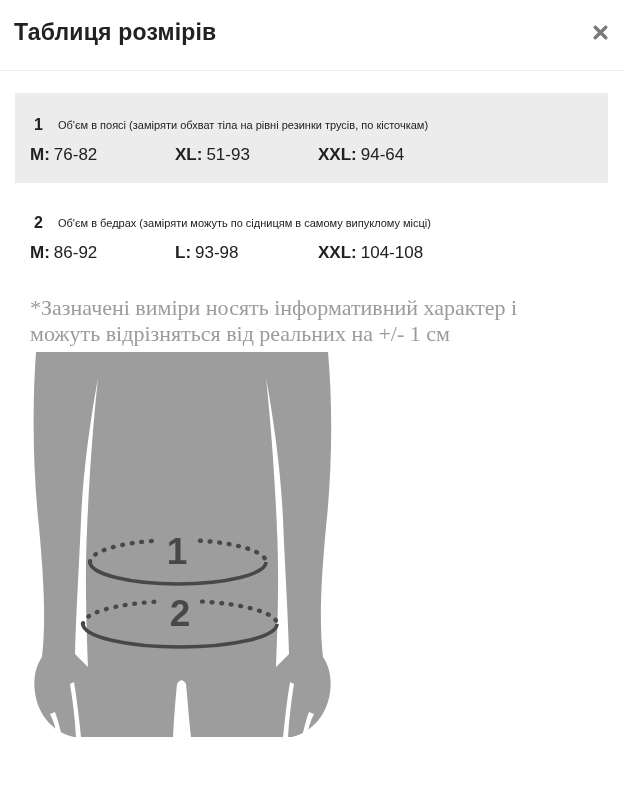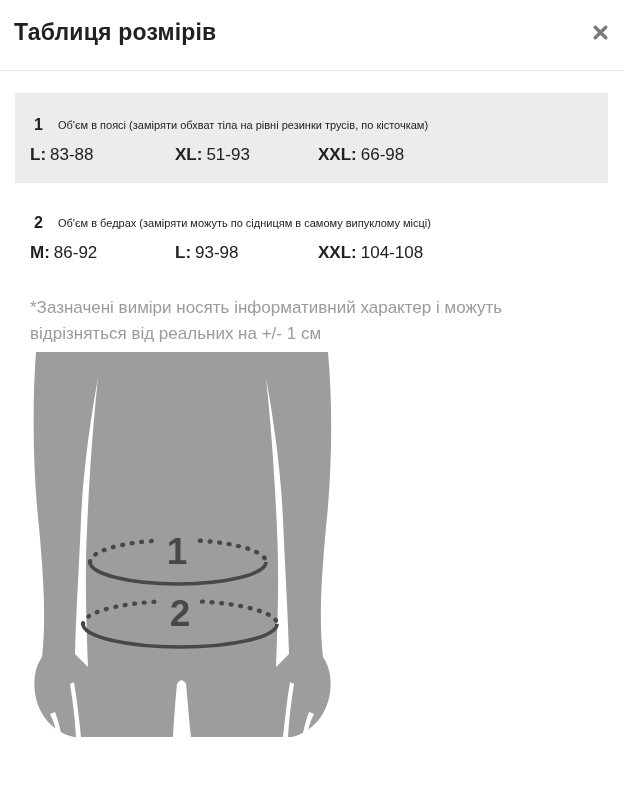--- a/index.html
+++ b/index.html
@@ -49,23 +49,24 @@
   }
   .sizes-row {
     display:grid;
     grid-template-columns:145px 143px 137px 1fr;
     margin-top:6px;
     font-size:17px; line-height:22px;
   }
   .size-label { font-weight:700; margin-right:4px; }
   .note {
     margin:14px 30px 0 30px;
-    font-size:17px; line-height:26px;
+    font-size:22px; line-height:26px;
     color:#9b9b9b;
     max-width:520px;
+    font-family:Liberation Serif, serif;
   }
   .figure-wrap { margin:5px 0 0 28px; width:308px; height:385px; }
   .figure-wrap svg { display:block; }
   .fig-num {
     font-family:"Liberation Sans", sans-serif;
     font-weight:700;
     font-size:37px;
   }
 </style>
 </head>
@@ -79,23 +80,23 @@
     </svg>
   </div>
 </div>
 
 <div class="section shaded">
   <div class="desc-row">
     <div class="marker">1</div>
     <div class="desc">Об'єм в поясі (заміряти обхват тіла на рівні резинки трусів, по кісточкам)</div>
   </div>
   <div class="sizes-row">
-    <div><span class="size-label">L:</span><span>83-88</span></div>
+    <div><span class="size-label">M:</span><span>76-82</span></div>
     <div><span class="size-label">XL:</span><span>51-93</span></div>
-    <div><span class="size-label">XXL:</span><span>66-98</span></div>
+    <div><span class="size-label">XXL:</span><span>94-64</span></div>
   </div>
 </div>
 
 <div class="section plain">
   <div class="desc-row">
     <div class="marker">2</div>
     <div class="desc">Об'єм в бедрах (заміряти можуть по сідницям в самому випуклому місці)</div>
   </div>
   <div class="sizes-row">
     <div><span class="size-label">M:</span><span>86-92</span></div>

